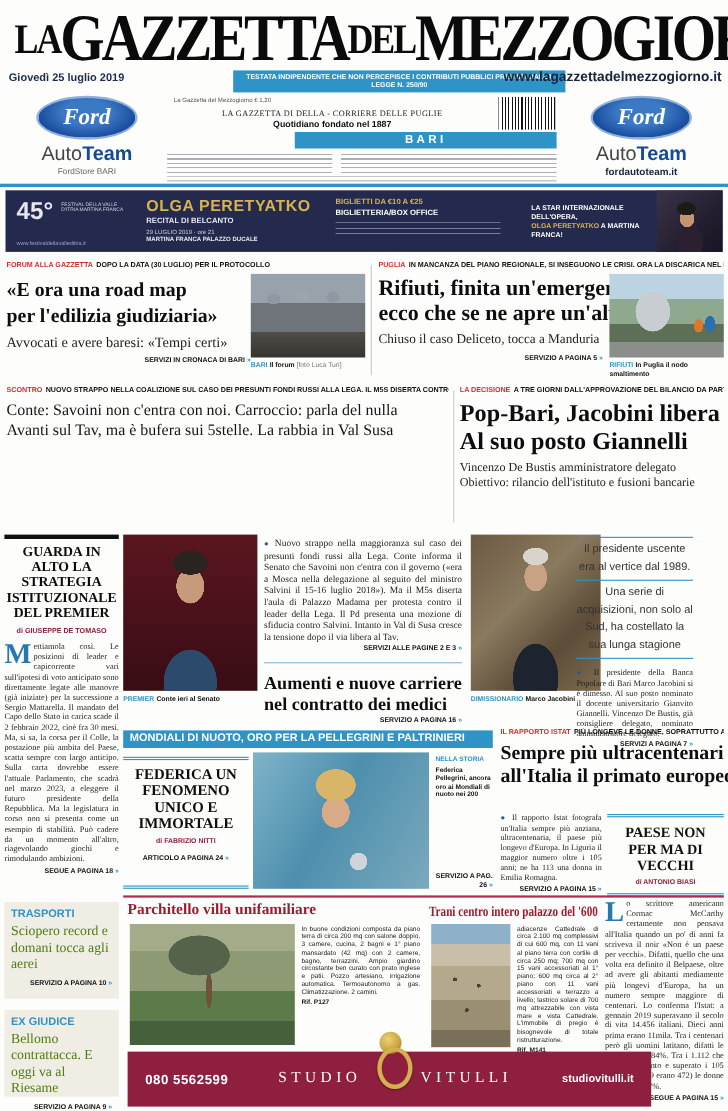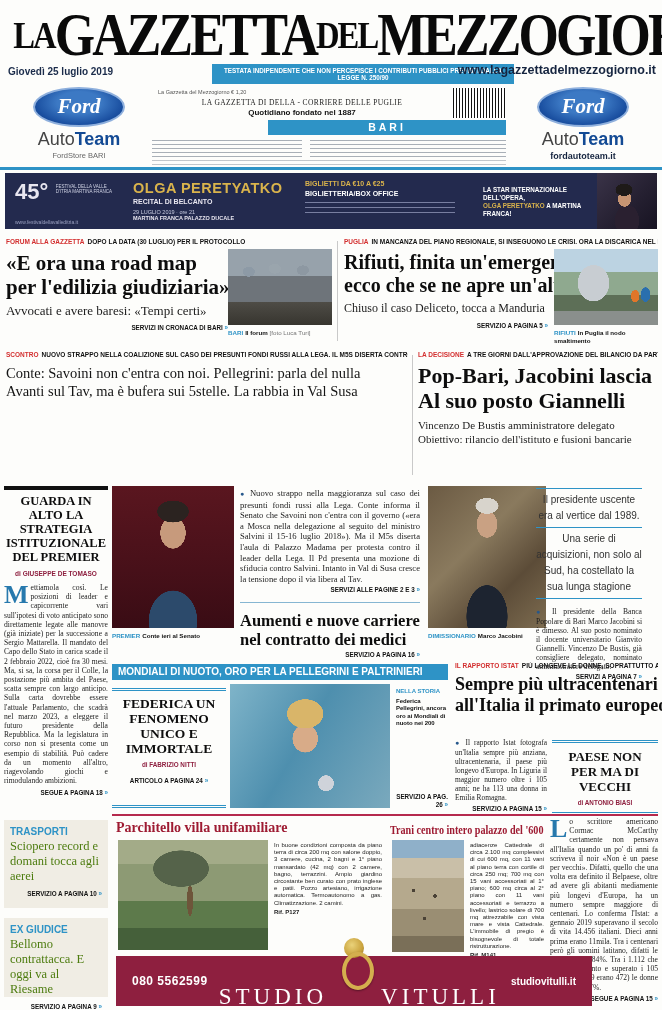--- a/index.html
+++ b/index.html
@@ -70,21 +70,21 @@
   .pagefoot{font-weight:bold;font-size:6.3px;color:#111;}
   .pagefoot .ar{color:#2e93c6;}
   .photo-cap{font-weight:bold;font-size:6.2px;line-height:7.5px;color:#111;margin-top:2px;}
   .photo-cap .cl{color:#2e93c6;margin-right:2px;}
   .photo-cap .cr{color:#777;font-weight:normal;}
   .bodytext{font-family:"Liberation Serif",serif;text-align:justify;color:#1c1c1c;}
   .lead:before{content:"\25CF  ";color:#27588c;font-size:7px;}
   .vline{width:1px;background:#c9c9c9;}
   
   .story-tl{left:6px;top:238px;width:326px;height:107px;}
-  .tl-h{font-size:21px;line-height:24px;margin-top:5px;white-space:nowrap;}
+  .tl-h{font-size:18px;line-height:24px;margin-top:5px;white-space:nowrap;}
   .tl-sub{font-family:"Liberation Serif",serif;font-size:13px;margin-top:4px;color:#1c1c1c;}
   .tl-foot{width:222px;text-align:right;margin-top:5px;}
   .photo-tl{position:absolute;right:0;top:11px;width:104px;height:76px;background:
       radial-gradient(ellipse 10px 8px at 20% 30%,#8d9aa6 0 60%,transparent 61%),
       radial-gradient(ellipse 10px 8px at 45% 26%,#9aa5ad 0 60%,transparent 61%),
       radial-gradient(ellipse 10px 8px at 72% 28%,#8d98a2 0 60%,transparent 61%),
       linear-gradient(180deg,#97a2ab 0 35%,#6e747a 35% 70%,#4e4c46 70%,#37352f);}
   .tl-cap{position:absolute;right:0;top:89px;width:104px;}
   .story-tr{left:344px;top:238px;width:314px;height:107px;}
   .tr-h{font-size:20px;line-height:23px;margin-top:5px;white-space:nowrap;}
@@ -124,21 +124,21 @@
   .mb-text{font-size:8.6px;line-height:10.6px;}
   .mb-foot{text-align:right;margin-top:2px;}
   .mb-div{border-top:1px solid #86b6d2;margin:9px 0 8px;}
   .medici-h{font-size:16.5px;line-height:19px;}
   .photo-jac{left:428px;top:486px;width:118px;height:142px;background:
       radial-gradient(ellipse 19px 13px at 50% 14%,#d8d4cc 0 60%,transparent 61%),
       radial-gradient(ellipse 17px 22px at 50% 27%,#c9a183 0 60%,transparent 61%),
       radial-gradient(ellipse 34px 52px at 50% 92%,#1d2430 0 60%,transparent 61%),
       linear-gradient(135deg,#6b5a43,#8a7a5e 40%,#5c4c38 70%,#7d6c50);}
   .cap-jac{left:428px;top:630px;width:118px;}
-  .pb-col{left:536px;top:488px;width:106px;}
+  .pb-col{left:524px;top:488px;width:106px;}
   .pb-quote{font-size:10px;line-height:16px;text-align:center;color:#333;
             border-bottom:1px solid #2e93c6;}
   .pb-quote div{border-top:1px solid #2e93c6;padding:3px 0;}
   .pb-body{font-size:7.6px;line-height:9px;margin-top:8px;}
   .pb-foot{text-align:right;margin-top:2px;}
   
   .nuoto-bar{left:112px;top:664px;width:336px;height:16px;background:#2e93c6;color:#fff;
              font-weight:bold;font-size:10px;line-height:16px;padding-left:6px;box-sizing:border-box;white-space:nowrap;}
   .fede{left:112px;top:688px;width:114px;height:120px;border-top:3px double #2e93c6;border-bottom:3px double #2e93c6;
         padding:5px 2px;box-sizing:border-box;text-align:center;}
@@ -188,21 +188,21 @@
       radial-gradient(circle 3px at 45% 70%,#4a4236 0 60%,transparent 61%),
       linear-gradient(180deg,#8fb0c9 0 16%,#c9bfa8 16% 34%,#b5a98d 34% 62%,#9a8e73 62% 86%,#7a6f58 86%);}
   .ad2-desc{position:absolute;left:80px;top:22px;width:74px;}
   .biasi{left:550px;top:817px;width:108px;height:190px;}
   .biasi-body{font-size:7.6px;line-height:9.2px;}
   .biasi-foot{text-align:right;margin-top:3px;}
   
   .vitulli{left:116px;top:956px;width:476px;height:50px;background:#8e1f3f;color:#fff;
            display:flex;align-items:center;justify-content:space-between;padding:0 16px;box-sizing:border-box;}
   .vit-phone{font-weight:bold;font-size:12px;letter-spacing:.5px;}
-  .vit-name{font-family:"Liberation Serif",serif;font-size:23px;letter-spacing:4px;display:flex;align-items:flex-end;}
+  .vit-name{font-family:"Liberation Serif",serif;font-size:14px;letter-spacing:4px;display:flex;align-items:center;}
   .knocker{width:30px;height:58px;margin:0 12px;position:relative;top:-14px;}
   .knocker .head{position:absolute;left:5px;top:0;width:20px;height:20px;border-radius:50%;
       background:radial-gradient(circle at 40% 35%,#ead27a,#c9a23c 60%,#8a6a1e);}
   .knocker .ring{position:absolute;left:3px;top:14px;width:24px;height:30px;border-radius:50%;
       border:4px solid #d4af4e;box-shadow:0 1px 2px rgba(0,0,0,.4);}
   .vit-site{font-weight:bold;font-size:10px;}
 </style>
 </head>
 <body>
 
@@ -279,30 +279,30 @@
     </div>
     <div class="tr-sub">Chiuso il caso Deliceto, tocca a Manduria</div>
     <div class="pagefoot tr-foot"><span>SERVIZIO A PAGINA 5</span> <span class="ar">»</span></div>
     <div class="photo-tr"></div>
     <div class="photo-cap tr-cap"><span class="cl">RIFIUTI</span><span>In Puglia il nodo smaltimento</span></div>
   </div>
 
   <div class="abs main-story">
     <div class="kicker"><span class="kl">SCONTRO</span><span>NUOVO STRAPPO NELLA COALIZIONE SUL CASO DEI PRESUNTI FONDI RUSSI ALLA LEGA. IL M5S DISERTA CONTRO SALVINI</span></div>
     <div class="main-sub">
-      <div>Conte: Savoini non c'entra con noi. Pellegrini: parla del nulla</div>
+      <div>Conte: Savoini non c'entra con noi. Carroccio: parla del nulla</div>
       <div>Avanti sul Tav, ma è bufera sui 5stelle. La rabbia in Val Susa</div>
     </div>
   </div>
   <div class="abs vline divider-main"></div>
 
   <div class="abs popbari">
     <div class="kicker"><span class="kl">LA DECISIONE</span><span>A TRE GIORNI DALL'APPROVAZIONE DEL BILANCIO DA PARTE DEI SOCI</span></div>
     <div class="hl pb-h">
-      <div>Pop-Bari, Jacobini lascia</div>
+      <div>Pop-Bari, Jacobini libera</div>
       <div>Al suo posto Giannelli</div>
     </div>
     <div class="pb-sub">
       <div>Vincenzo De Bustis amministratore delegato</div>
       <div>Obiettivo: rilancio dell'istituto e fusioni bancarie</div>
     </div>
   </div>
 
   <div class="abs edit-left">
     <div class="el-title">GUARDA IN ALTO LA STRATEGIA ISTITUZIONALE DEL PREMIER</div>

